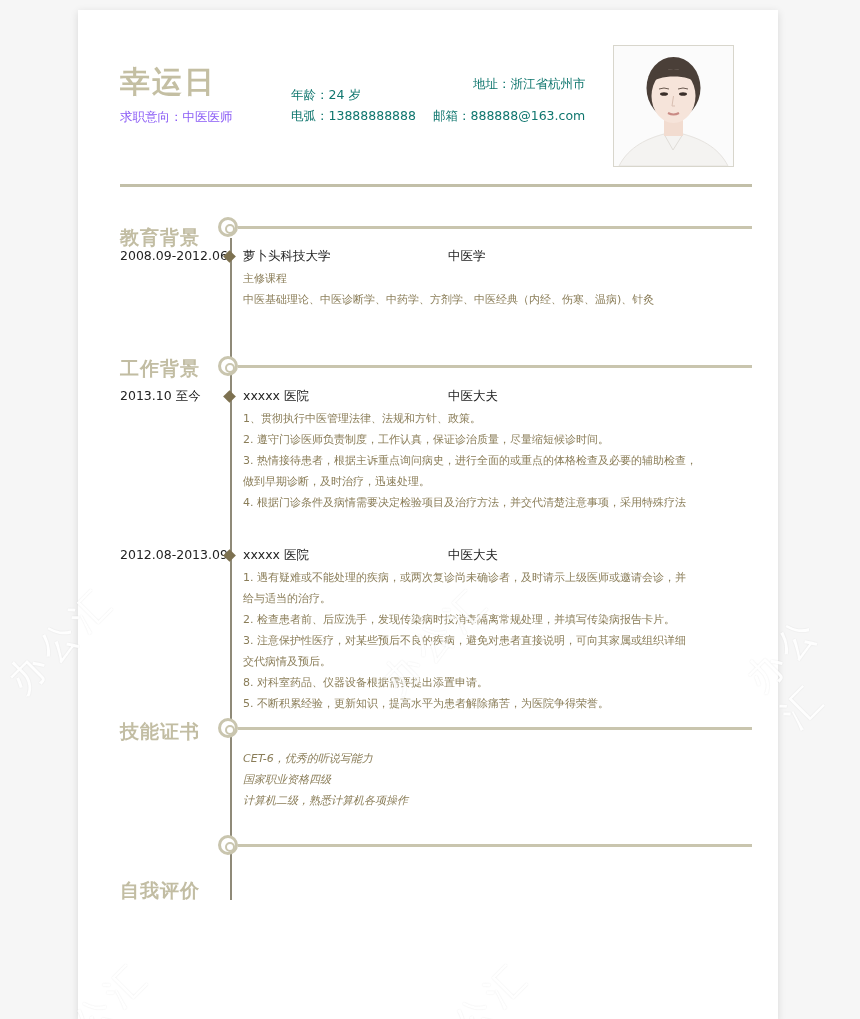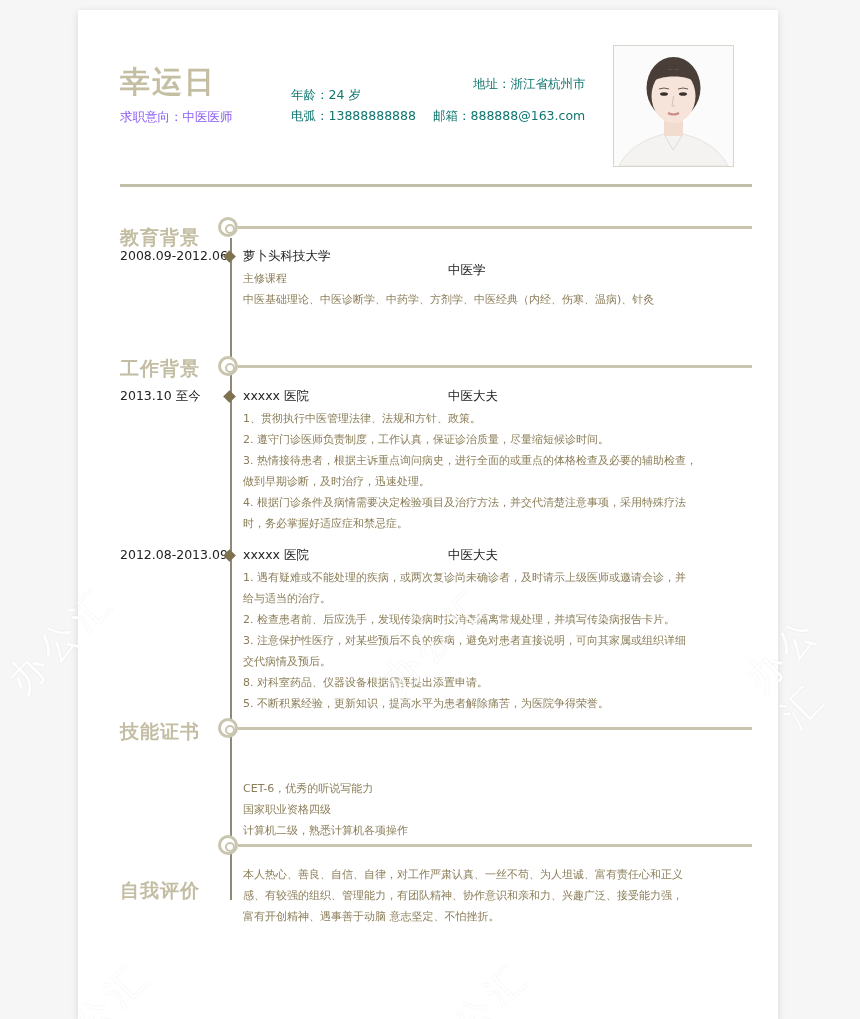--- a/index.html
+++ b/index.html
@@ -95,67 +95,61 @@
 
   <div class="timeline-v"></div>
 
   <div class="sec-title" style="top:206px;margin-top:9px;">教育背景</div>
   <div class="sec-ring" style="top:207px;"></div>
   <div class="sec-line" style="top:216px;"></div>
 
   <div class="date" style="top:238px;">2008.09-2012.06</div>
   <div class="diamond" style="top:242px;"></div>
   <div class="org" style="top:238px;">萝卜头科技大学</div>
-  <div class="role" style="top:252px;">中医学</div>
+  <div class="role" style="top:238px;">中医学</div>
   <div class="body-text" style="top:258px;">
     <div>主修课程</div>
     <div>中医基础理论、中医诊断学、中药学、方剂学、中医经典（内经、伤寒、温病)、针灸</div>
   </div>
 
   <div class="sec-title" style="top:346px;">工作背景</div>
   <div class="sec-ring" style="top:346px;"></div>
   <div class="sec-line" style="top:355px;"></div>
 
   <div class="date" style="top:378px;">2013.10 至今</div>
   <div class="diamond" style="top:382px;"></div>
   <div class="org" style="top:378px;">xxxxx 医院</div>
   <div class="role" style="top:378px;">中医大夫</div>
   <div class="body-text" style="top:398px;">
     <div>1、贯彻执行中医管理法律、法规和方针、政策。</div>
     <div>2. 遵守门诊医师负责制度，工作认真，保证诊治质量，尽量缩短候诊时间。</div>
     <div>3. 热情接待患者，根据主诉重点询问病史，进行全面的或重点的体格检查及必要的辅助检查，</div>
     <div>做到早期诊断，及时治疗，迅速处理。</div>
     <div>4. 根据门诊条件及病情需要决定检验项目及治疗方法，并交代清楚注意事项，采用特殊疗法</div>
-    <div>时，务必掌握好适应症和禁忌症。</div>
   </div>
 
   <div class="date" style="top:537px;">2012.08-2013.09</div>
   <div class="diamond" style="top:541px;"></div>
   <div class="org" style="top:537px;">xxxxx 医院</div>
   <div class="role" style="top:537px;">中医大夫</div>
   <div class="body-text" style="top:557px;">
     <div>1. 遇有疑难或不能处理的疾病，或两次复诊尚未确诊者，及时请示上级医师或邀请会诊，并</div>
     <div>给与适当的治疗。</div>
     <div>2. 检查患者前、后应洗手，发现传染病时按消毒隔离常规处理，并填写传染病报告卡片。</div>
     <div>3. 注意保护性医疗，对某些预后不良的疾病，避免对患者直接说明，可向其家属或组织详细</div>
     <div>交代病情及预后。</div>
     <div>8. 对科室药品、仪器设备根据需要提出添置申请。</div>
     <div>5. 不断积累经验，更新知识，提高水平为患者解除痛苦，为医院争得荣誉。</div>
   </div>
 
   <div class="sec-title" style="top:709px;">技能证书</div>
   <div class="sec-ring" style="top:708px;"></div>
   <div class="sec-line" style="top:717px;"></div>
-  <div class="body-text" style="top:768px;">
+  <div class="body-text" style="top:738px;font-style:italic;">
     <div>CET-6，优秀的听说写能力</div>
     <div>国家职业资格四级</div>
     <div>计算机二级，熟悉计算机各项操作</div>
   </div>
 
   <div class="sec-title" style="top:826px;margin-top:42px;">自我评价</div>
   <div class="sec-ring" style="top:825px;"></div>
   <div class="sec-line" style="top:834px;"></div>
-  <div class="body-text" style="top:854px;">
-    <div>本人热心、善良、自信、自律，对工作严肃认真、一丝不苟、为人坦诚、富有责任心和正义</div>
-    <div>感、有较强的组织、管理能力，有团队精神、协作意识和亲和力、兴趣广泛、接受能力强，</div>
-    <div>富有开创精神、遇事善于动脑  意志坚定、不怕挫折。</div>
-  </div>
 </div>
 
 </body></html>

